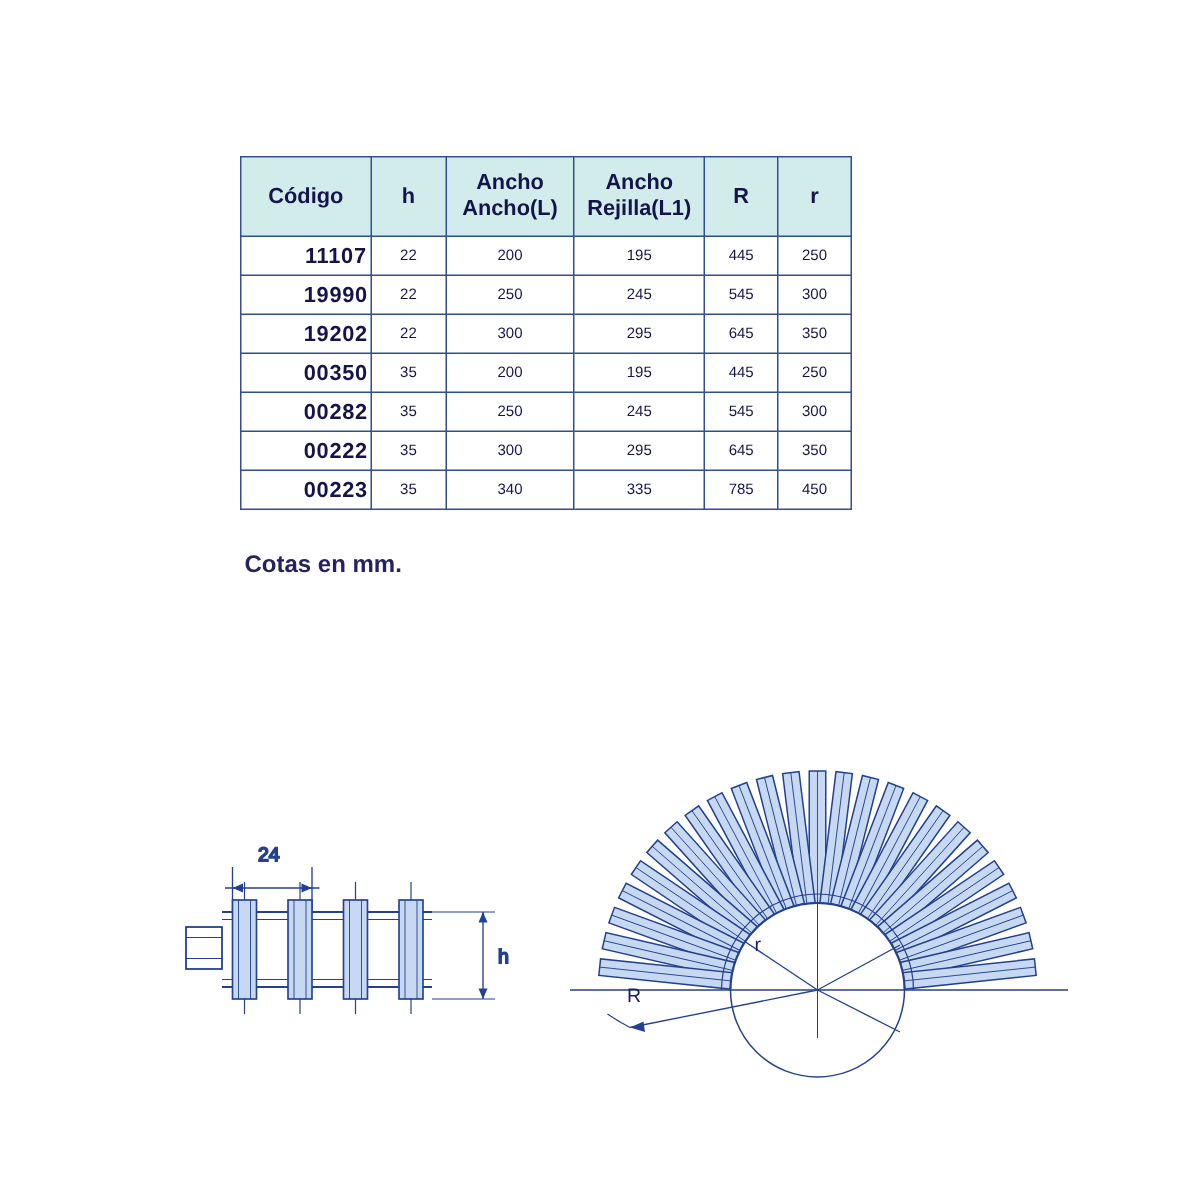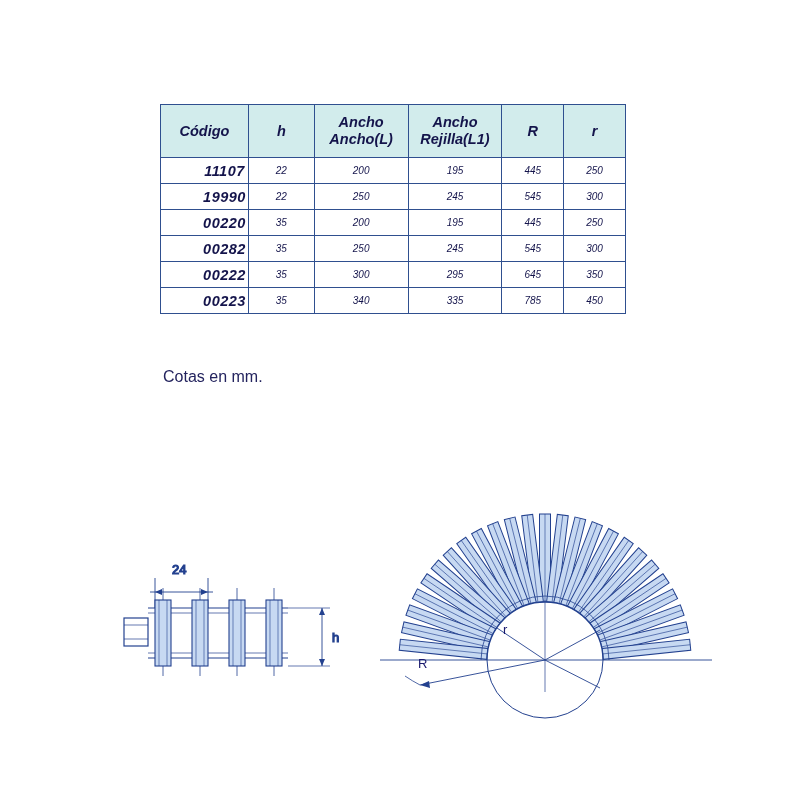--- a/index.html
+++ b/index.html
@@ -14,22 +14,21 @@
     font-family: "Liberation Sans", sans-serif;
     color: #1a1a4e;
     overflow: hidden;
   }
 
   
   #spec-table-wrap {
     position: absolute;
     left: 160px;
     top: 104px;
-    width: 466px;
-    font-style: italic;
+    width: 408px;
   }
   table.spec {
     border-collapse: collapse;
     width: 100%;
     background: #ffffff;
   }
   table.spec th, table.spec td {
     border: 1px solid #2f4f8f;
     text-align: center;
     color: #14144b;
@@ -60,20 +59,21 @@
   col.c-R    { width: 62px; }
   col.c-r    { width: 62px; }
 
   #cotas {
     position: absolute;
     left: 163px;
     top: 368px;
     font-size: 16px;
     color: #23235e;
     font-family: "Liberation Sans", sans-serif;
+    font-weight: bold;
   }
 
   
   #drawings {
     position: absolute;
     left: 0;
     top: 480px;
     width: 800px;
     height: 260px;
   }
@@ -135,21 +135,29 @@
       </tr>
       <tr>
         <td class="code">19990</td>
         <td>22</td>
         <td>250</td>
         <td>245</td>
         <td>545</td>
         <td>300</td>
       </tr>
       <tr>
-        <td class="code">00220</td>
+        <td class="code">19202</td>
+        <td>22</td>
+        <td>300</td>
+        <td>295</td>
+        <td>645</td>
+        <td>350</td>
+      </tr>
+      <tr>
+        <td class="code">00350</td>
         <td>35</td>
         <td>200</td>
         <td>195</td>
         <td>445</td>
         <td>250</td>
       </tr>
       <tr>
         <td class="code">00282</td>
         <td>35</td>
         <td>250</td>

